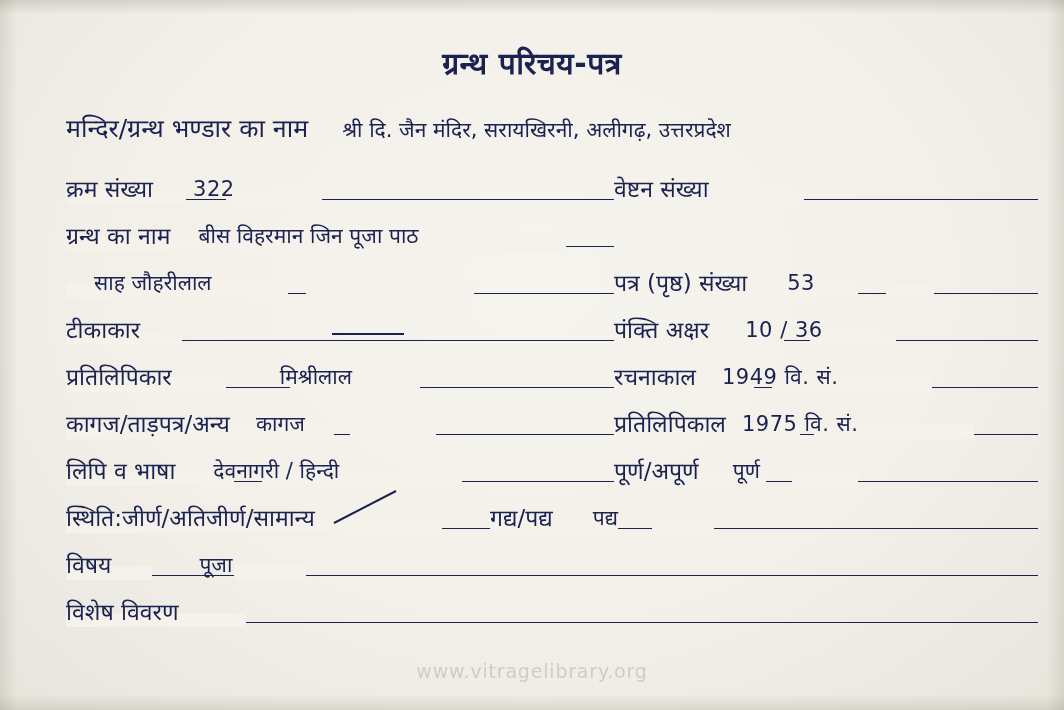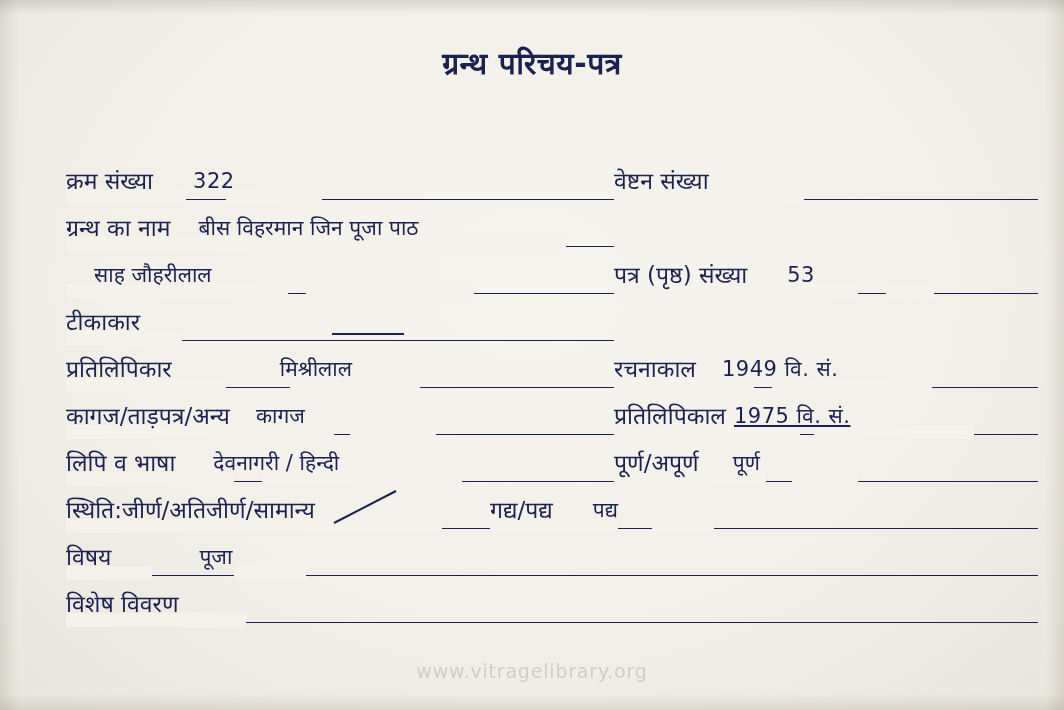--- a/index.html
+++ b/index.html
@@ -72,21 +72,21 @@
     position: absolute;
     left: 66px;
     width: 972px;
     height: 46px;
     display: flex;
     align-items: flex-start;
   }
   .cell {
     position: relative;
     display: flex;
-    align-items: center;
+    align-items: flex-end;
     height: 46px;
     box-sizing: border-box;
   }
   .cell.left  { width: 548px; }
   .cell.right { width: 424px; }
   .cell.full  { width: 972px; }
   .lbl {
     font-size: 23px;
     color: #1b2150;
     white-space: nowrap;
@@ -147,20 +147,24 @@
     letter-spacing: 0.8px;
   }
 </style>
 </head>
 <body>
 
 <div id="sheet">
 
   <div id="title" class="ink">ग्रन्थ परिचय-पत्र</div>
 
+  <div id="org-row">
+    <span id="org-label">मन्दिर/ग्रन्थ भण्डार का नाम</span>
+    <span id="org-value">श्री दि. जैन मंदिर, सरायखिरनी, अलीगढ़, उत्तरप्रदेश</span>
+  </div>
 
   <div class="row" style="top:158px;">
     <div class="cell left">
       <span class="rule"></span>
       <span class="mask" style="left:0;width:120px;"></span>
       <span class="mask" style="left:160px;width:96px;"></span>
       <span class="lbl">क्रम संख्या</span>
       <span class="val num" style="margin-left:40px;">322</span>
     </div>
     <div class="cell right">
@@ -197,20 +201,27 @@
   </div>
 
   <div class="row" style="top:299px;">
     <div class="cell left">
       <span class="rule"></span>
       <span class="mask" style="left:0;width:116px;"></span>
       <span class="lbl">टीकाकार</span>
       <span class="val"></span>
       <span id="short-underline"></span>
     </div>
+    <div class="cell right">
+      <span class="rule"></span>
+      <span class="mask" style="left:0;width:170px;"></span>
+      <span class="mask" style="left:196px;width:86px;"></span>
+      <span class="lbl">पंक्ति अक्षर</span>
+      <span class="val num" style="margin-left:36px;">10 / 36</span>
+    </div>
   </div>
 
   <div class="row" style="top:346px;">
     <div class="cell left">
       <span class="rule"></span>
       <span class="mask" style="left:0;width:160px;"></span>
       <span class="mask" style="left:224px;width:130px;"></span>
       <span class="lbl">प्रतिलिपिकार</span>
       <span class="val" style="margin-left:108px;">मिश्रीलाल</span>
     </div>
@@ -229,21 +240,21 @@
       <span class="mask" style="left:0;width:268px;"></span>
       <span class="mask" style="left:284px;width:86px;"></span>
       <span class="lbl">कागज/ताड़पत्र/अन्य</span>
       <span class="val" style="margin-left:26px;">कागज</span>
     </div>
     <div class="cell right">
       <span class="rule"></span>
       <span class="mask" style="left:0;width:186px;"></span>
       <span class="mask" style="left:200px;width:160px;"></span>
       <span class="lbl">प्रतिलिपिकाल</span>
-      <span class="val num" style="margin-left:8px;text-decoration:underline;">1975 वि. सं.</span>
+      <span class="val num" style="margin-left:16px;">1975 वि. सं.</span>
     </div>
   </div>
 
   <div class="row" style="top:440px;">
     <div class="cell left">
       <span class="rule"></span>
       <span class="mask" style="left:0;width:168px;"></span>
       <span class="mask" style="left:196px;width:200px;"></span>
       <span class="lbl">लिपि व भाषा</span>
       <span class="val" style="margin-left:38px;">देवनागरी / हिन्दी</span>

